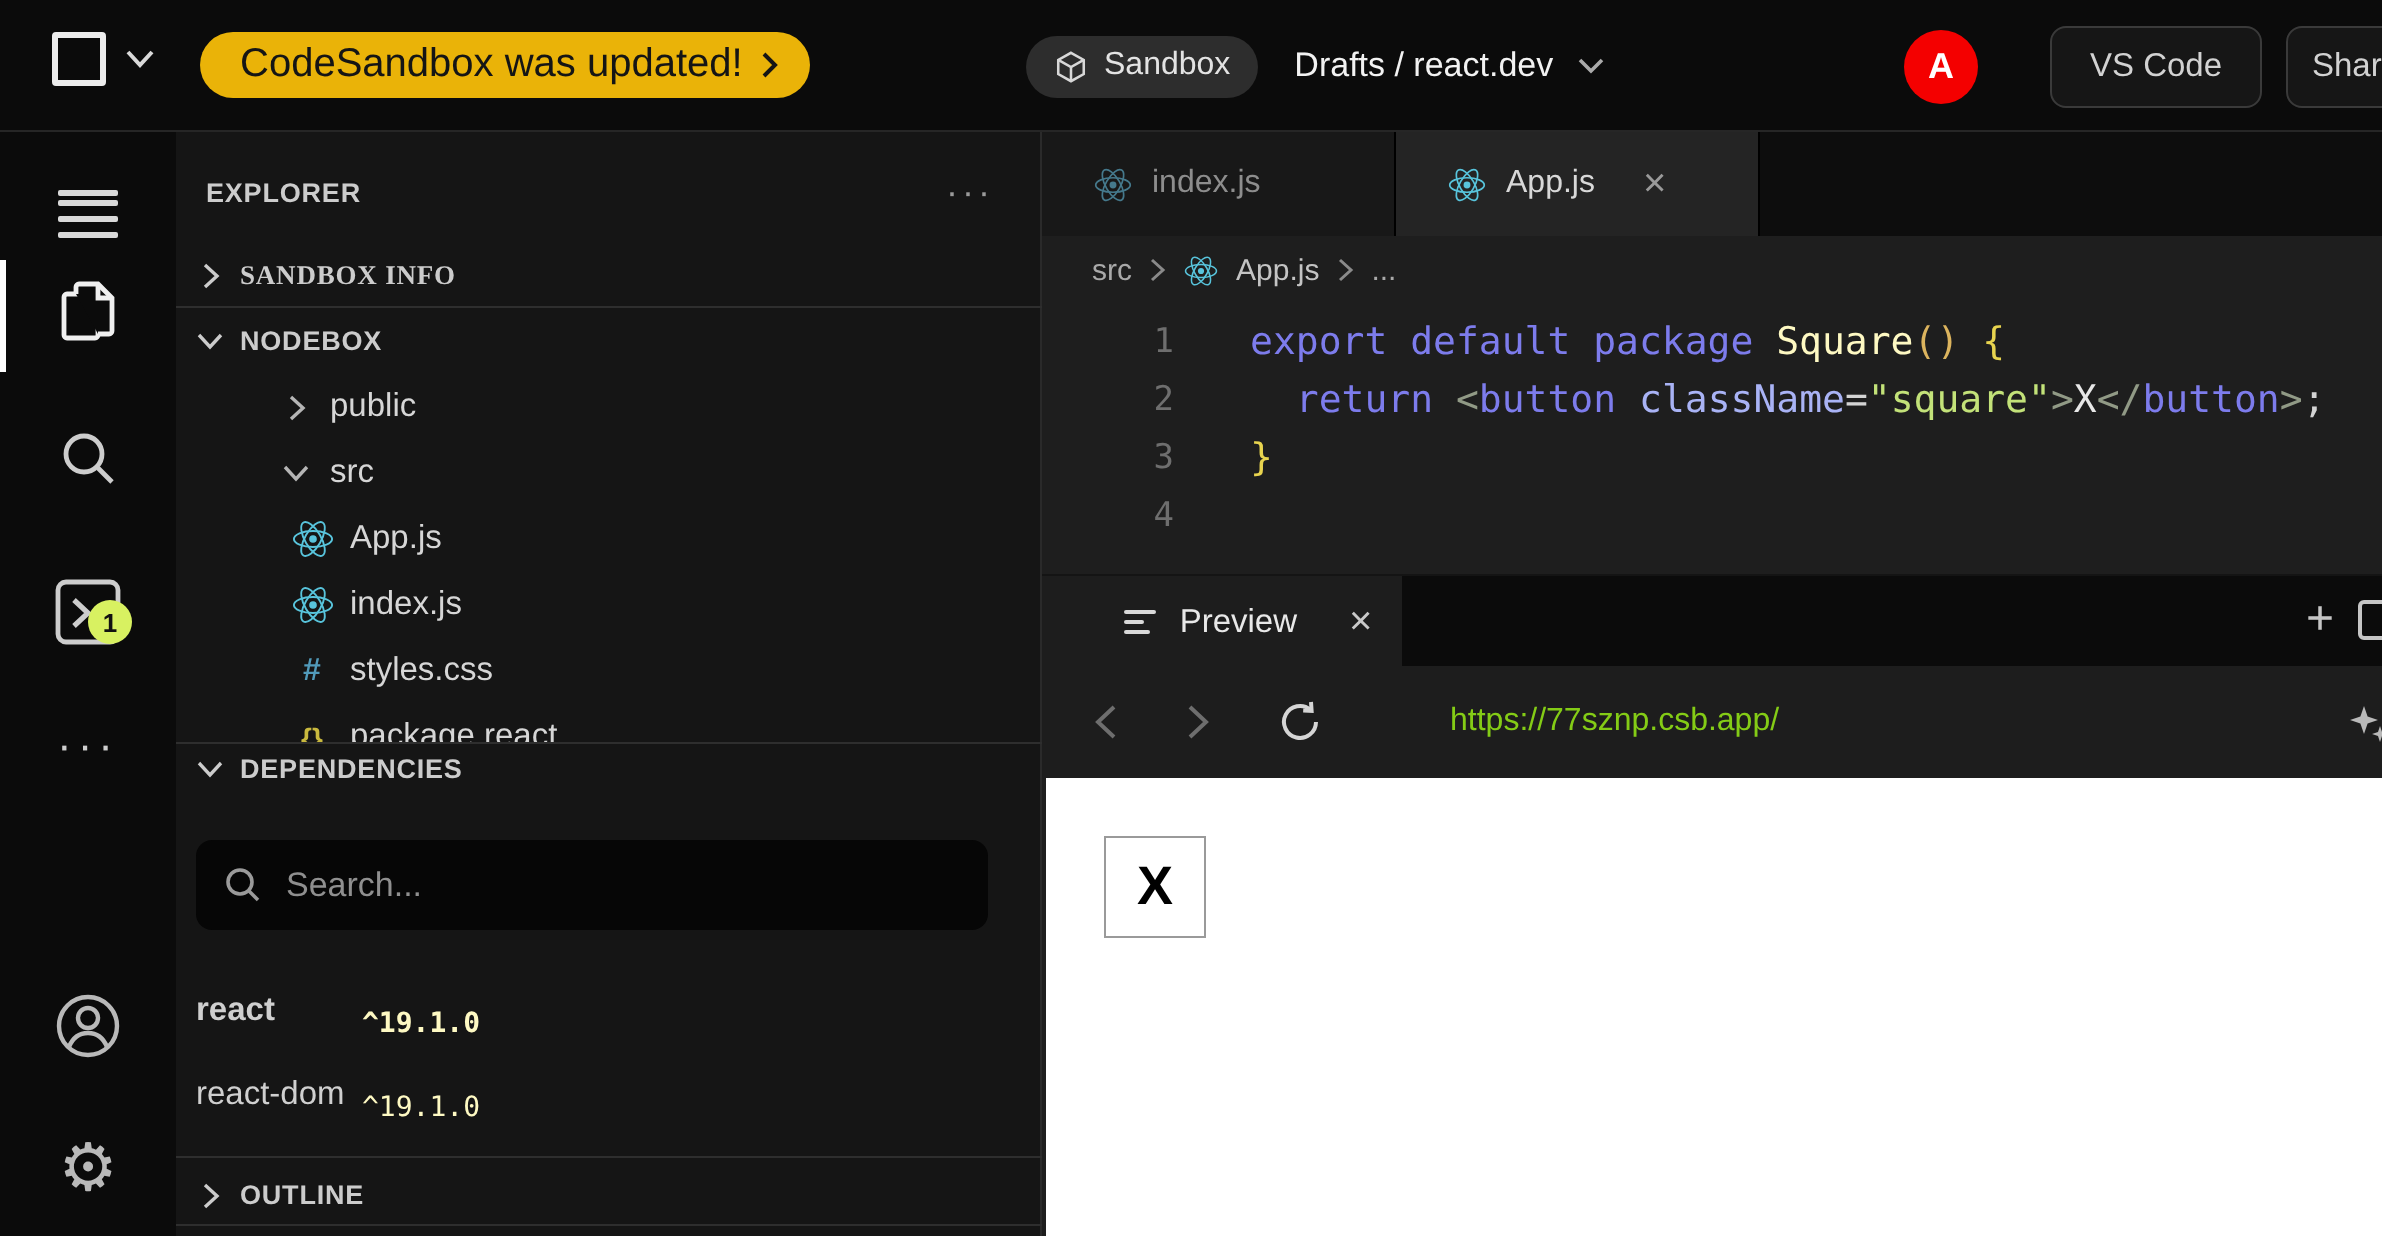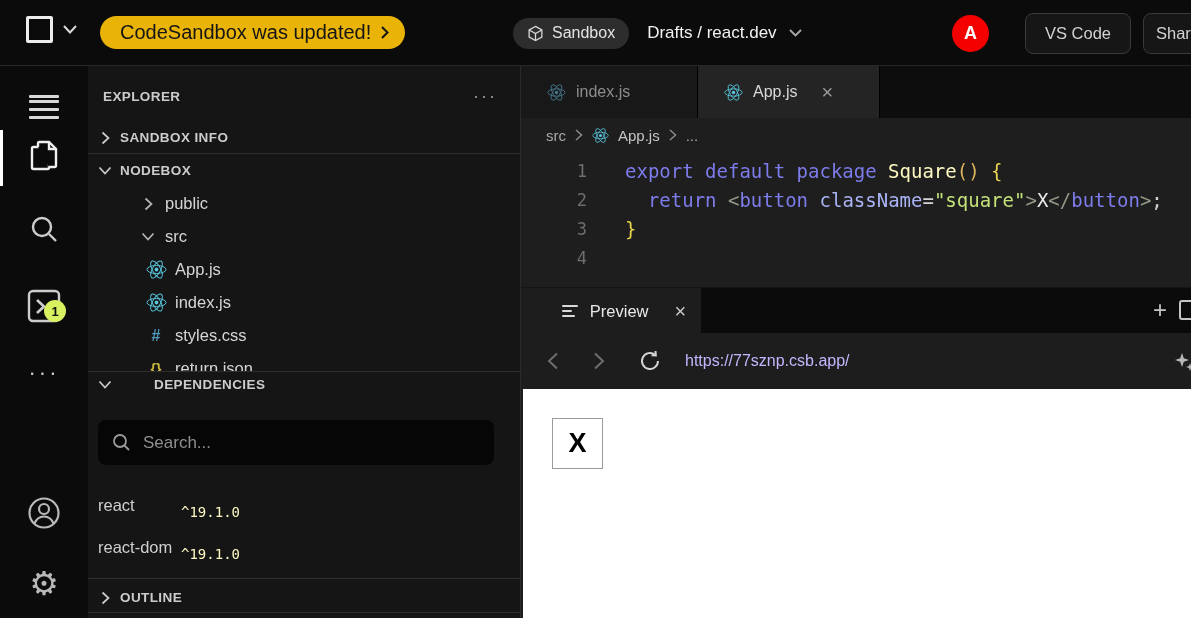--- a/index.html
+++ b/index.html
@@ -85,21 +85,21 @@
   .pv-close { color:#c9c9c9; font-size:20px; margin-left:14px; cursor:pointer; }
   .preview-strip { flex:1; background:#0b0b0b; position:relative; }
   .plus-icon { position:absolute; right:24px; top:8px; color:#c5c5c5; font-size:24px; font-weight:300; cursor:pointer; }
   .split-icon { position:absolute; right:-8px; top:12px; width:20px; height:20px; border:2px solid #c5c5c5;
     border-radius:3px; cursor:pointer; }
   .lines-icon div { height:2.5px; background:#d9d9d9; margin:2.5px 0; border-radius:1px; }
 
   .preview-nav { position:absolute; top:267px; left:0; width:670px; height:56px; background:#1d1d1d;
     display:flex; align-items:center; padding-left:26px; }
   .nav-arrow { color:#6e6e6e; width:46px; cursor:pointer; display:flex; }
-  .url-text { color:#c4b5fd; font-size:16px; cursor:text; }
+  .url-text { color:#84cc16; font-size:16px; margin-left:40px; cursor:text; }
   .sparkle { position:absolute; right:-5px; top:18px; cursor:pointer; }
 
   .preview-content { position:absolute; top:323px; left:2px; width:668px; height:229px; background:#ffffff; }
   .square-btn { position:absolute; left:29px; top:29px; width:51px; height:51px; background:#fff;
     border:1px solid #9a9a9a; color:#000; font-weight:bold; font-size:27px;
     display:flex; align-items:center; justify-content:center; cursor:pointer; }
   svg { display:block; }
 </style>
 </head>
 <body>
@@ -202,21 +202,21 @@
     <span style="position:absolute; right:24px; color:#9a9a9a; font-size:18px; letter-spacing:2px; cursor:pointer;">···</span>
   </div>
 
   <div class="tree-clip">
     <div class="sb-row" style="top:55px; padding-left:6px;">
       <span class="chev">
           <svg width="9" height="14" viewBox="0 0 9 14">
             <polyline points="1.5,1.5 7.5,7 1.5,12.5" fill="none" stroke="#cccccc" stroke-width="1.7"></polyline>
           </svg>
         </span>
-      <span class="sb-header" style="margin-left:4px;">SANDBOX INFO</span>
+      <span class="sb-header" style="margin-left:4px;font-family:Liberation Serif, serif;">SANDBOX INFO</span>
     </div>
     <div class="divider" style="top:87px;"></div>
     <div class="sb-row" style="top:88px; padding-left:6px;">
       <span class="chev">
           <svg width="14" height="9" viewBox="0 0 14 9">
             <polyline points="1.5,1.5 7,7.5 12.5,1.5" fill="none" stroke="#cccccc" stroke-width="1.7"></polyline>
           </svg>
         </span>
       <span class="sb-header" style="margin-left:4px;">NODEBOX</span>
     </div>
@@ -261,43 +261,43 @@
           </svg>
         </span>
       <span class="item-label">index.js</span>
     </div>
     <div class="sb-row" style="top:253px; padding-left:53px;">
       <span class="file-icon hash-glyph">#</span>
       <span class="item-label">styles.css</span>
     </div>
     <div class="sb-row" style="top:286px; padding-left:53px;">
       <span class="file-icon brace-glyph">{}</span>
-      <span class="item-label">return.json</span>
+      <span class="item-label">package.react</span>
     </div>
   </div>
 
   <div class="divider" style="top:305px;"></div>
-  <div class="sb-row" style="top:302px; padding-left:6px;gap:34px;">
+  <div class="sb-row" style="top:302px; padding-left:6px;">
     <span class="chev">
         <svg width="14" height="9" viewBox="0 0 14 9">
           <polyline points="1.5,1.5 7,7.5 12.5,1.5" fill="none" stroke="#cccccc" stroke-width="1.7"></polyline>
         </svg>
       </span>
     <span class="sb-header" style="margin-left:4px;">DEPENDENCIES</span>
   </div>
 
   <div class="search-box">
     <svg width="19" height="19" viewBox="0 0 19 19">
         <circle cx="8" cy="8" r="6" fill="none" stroke="#9a9a9a" stroke-width="1.8"></circle>
         <line x1="12.5" y1="12.5" x2="17" y2="17" stroke="#9a9a9a" stroke-width="1.8"></line>
       </svg>
     <input type="text" placeholder="Search..." style="">
   </div>
 
-  <div class="sb-row" style="top:423px; padding-left:10px;">
+  <div class="sb-row" style="top:423px; padding-left:10px;font-weight:bold;">
     <span class="dep-name">react</span>
     <span class="dep-ver">^19.1.0</span>
   </div>
   <div class="sb-row" style="top:465px; padding-left:10px;">
     <span class="dep-name">react-dom</span>
     <span class="dep-ver">^19.1.0</span>
   </div>
 
   <div class="divider" style="top:512px;"></div>
   <div class="sb-row" style="top:515px; padding-left:6px;">

